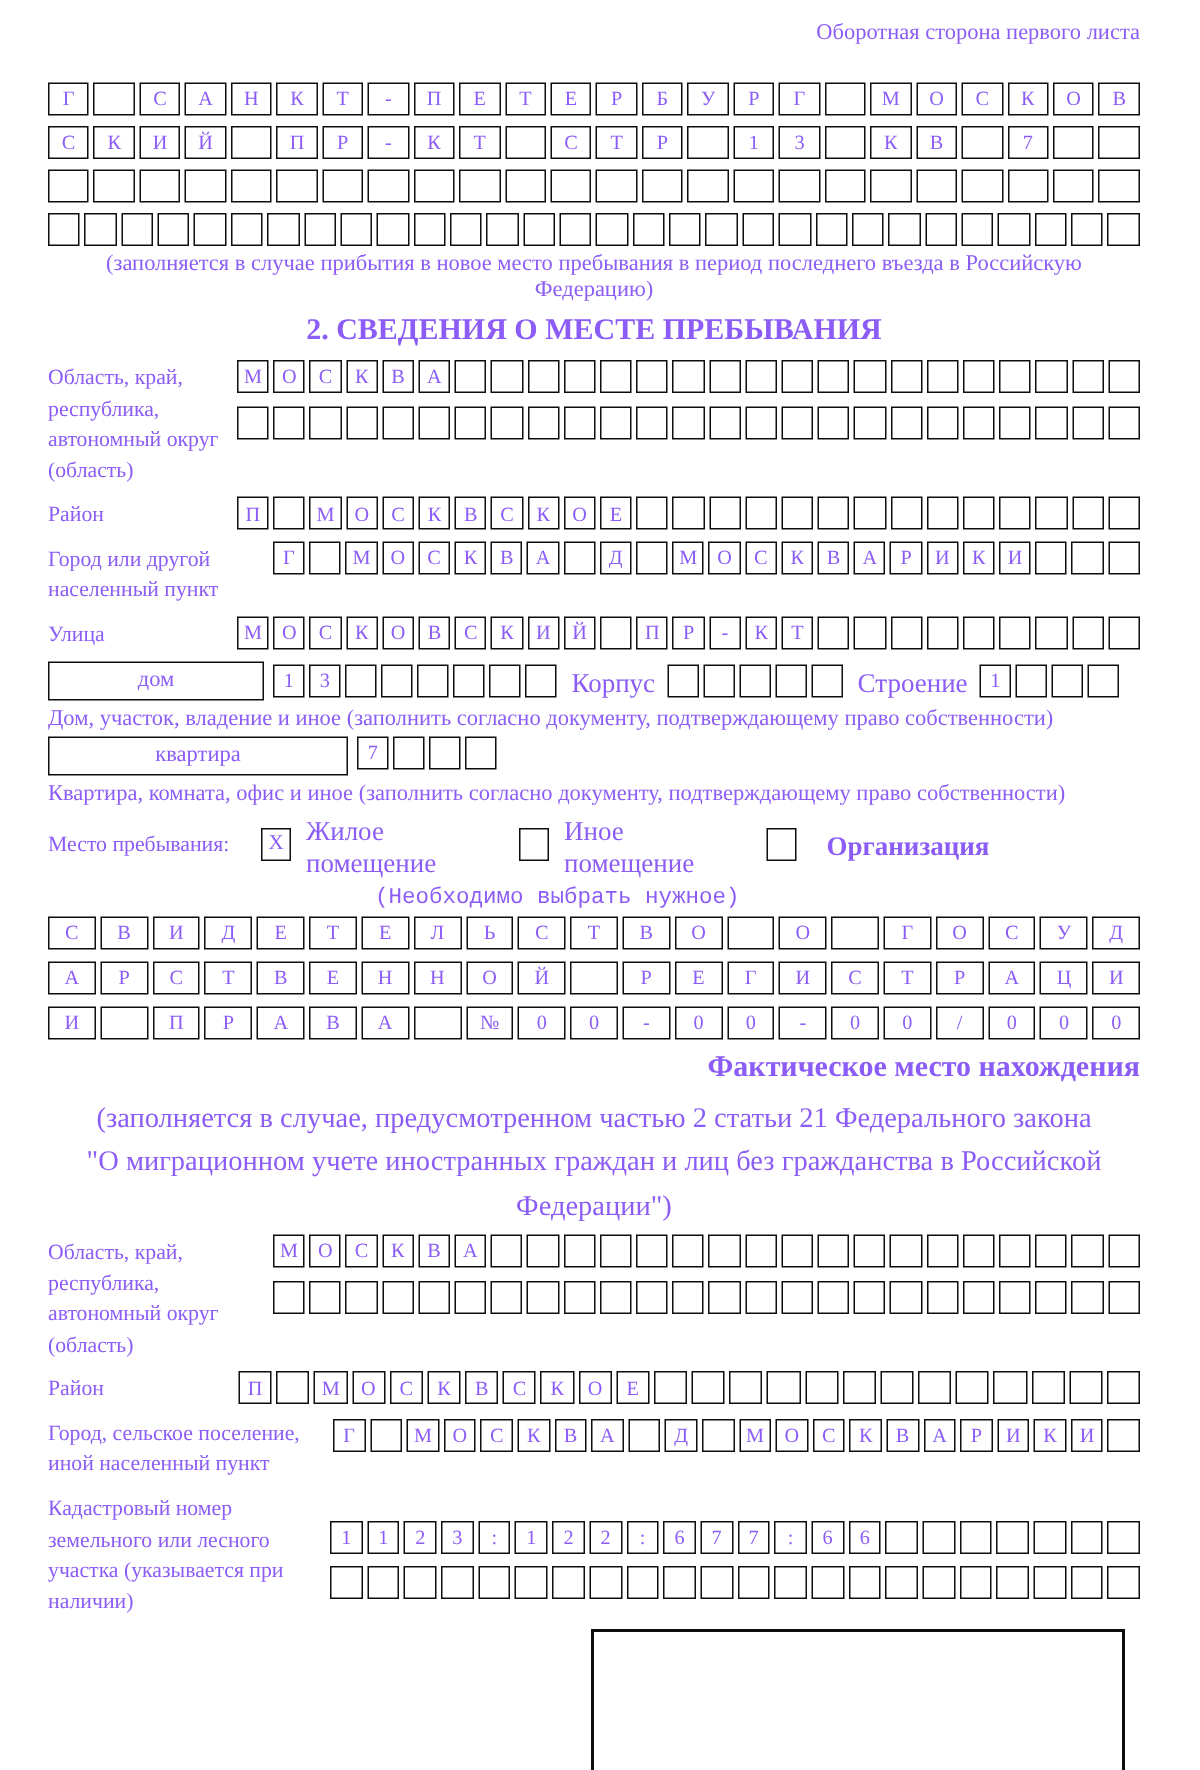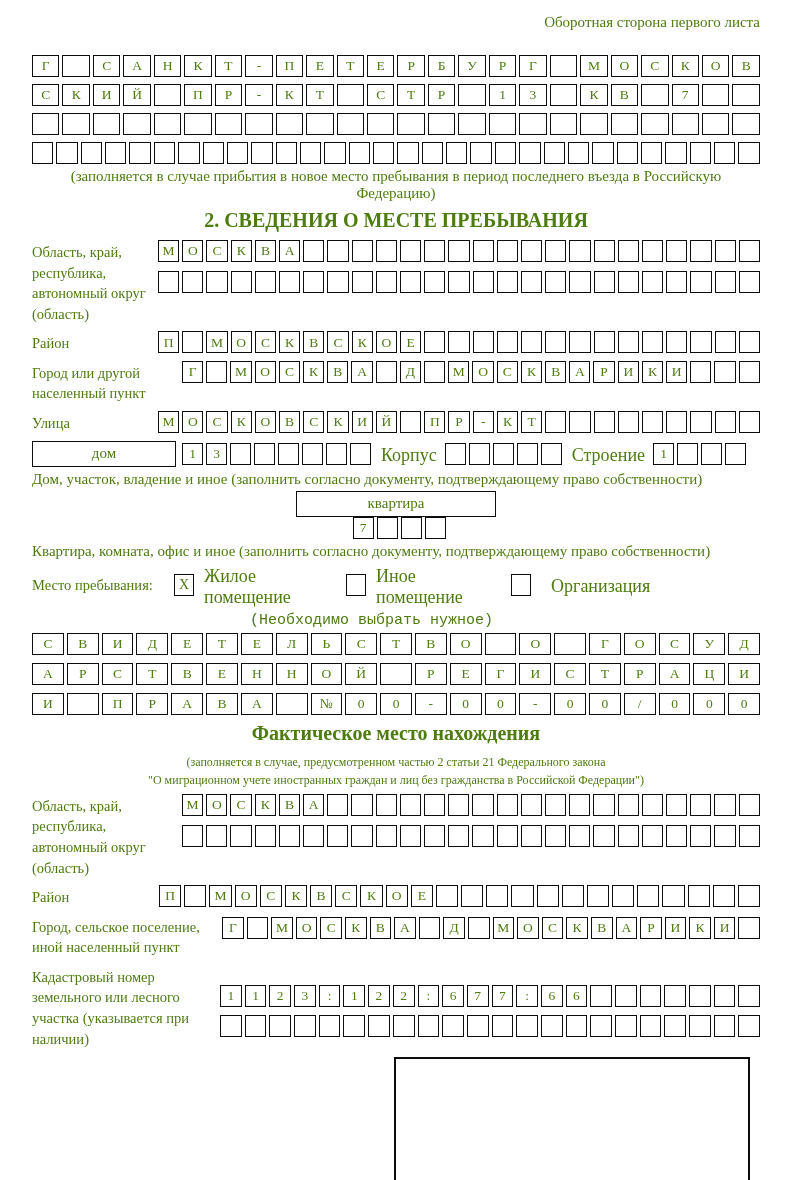--- a/index.html
+++ b/index.html
@@ -1,18 +1,18 @@
 <!DOCTYPE html>
 <html><head>
 <meta charset="utf-8">
 <style>
   * { margin:0; padding:0; box-sizing:border-box; }
   html,body { background:#e9e9e9; }
   .page {
-    width:800px; height:1180px; background:#ffffff; color:#4d7c0f;
+    width:800px; height:1180px; background:#ffffff; color:#8b5cf6;
     font-family:"Liberation Serif","DejaVu Serif",serif;
     padding:14px 40px 10px 32px; margin:0 auto; overflow:hidden; position:relative;
   }
   .hdr { text-align:right; font-size:15px; margin-bottom:24px; }
   .flexrow { display:flex; align-items:flex-start; }
   .lbl { font-size:14.5px; line-height:1.42; flex-shrink:0; padding-top:2px; }
   .rows { flex:1; display:flex; flex-direction:column; gap:7px; }
   .cells { display:flex; gap:3px; flex:1; }
   .cell {
     flex:1 1 0; height:22px; border:1.6px solid #0d0d0d;
@@ -28,21 +28,21 @@
   .bigbox {
     border:1.6px solid #0d0d0d; height:26px; display:flex;
     align-items:center; justify-content:center; font-size:15px;
   }
   .inline-lbl { font-size:18px; padding:3px 8px 0 10px; }
   .checkbox {
     width:20px; height:22px; border:1.6px solid #0d0d0d; flex-shrink:0;
     display:flex; align-items:center; justify-content:center; font-size:14px;
   }
   .stamp-box { border:2px solid #0d0d0d; width:356px; height:176px; margin-left:362px; margin-top:8px; }
-  .notes-center { text-align:center; font-size:12px; line-height:1.55; margin-bottom:4px; }
+  .notes-center { text-align:center; font-size:19px; line-height:1.55; margin-bottom:4px; }
 </style>
 </head>
 <body>
 
 <div class="page">
 
   <div class="hdr">Оборотная сторона первого листа</div>
 
   <div class="flexrow mb">
     <div class="rows">
@@ -337,39 +337,39 @@
     <div class="inline-lbl">Строение</div>
     <div class="cells fixed">
         <span class="cell">1</span>
         <span class="cell"></span>
         <span class="cell"></span>
         <span class="cell"></span>
       </div>
   </div>
   <div class="note">Дом, участок, владение и иное (заполнить согласно документу, подтверждающему право собственности)</div>
 
-  <div class="flexrow" style="align-items:center; margin-bottom:3px;flex-direction:column;">
+  <div class="flexrow" style="align-items:flex-start; margin-bottom:3px;">
     <div class="bigbox" style="width:200px;">квартира</div>
     <div class="cells fixed" style="margin-left:6px;">
         <span class="cell">7</span>
         <span class="cell"></span>
         <span class="cell"></span>
         <span class="cell"></span>
       </div>
   </div>
   <div class="note">Квартира, комната, офис и иное (заполнить согласно документу, подтверждающему право собственности)</div>
 
   <div class="flexrow" style="align-items:center; margin-top:3px;">
     <div class="lbl" style="width:142px; padding-top:0;">Место пребывания:</div>
     <span class="checkbox">X</span>
     <span class="inline-lbl" style="width:152px;">Жилое помещение</span>
     <span class="checkbox"></span>
     <span class="inline-lbl" style="width:145px;">Иное помещение</span>
     <span class="checkbox"></span>
-    <span class="inline-lbl" style="padding-left:20px;">Организация</span>
+    <span class="inline-lbl" style="padding-left:20px;font-weight:bold;">Организация</span>
   </div>
   <div class="note" style="margin-left:218px; margin-bottom:4px;font-family:Liberation Mono, monospace;">(Необходимо выбрать нужное)</div>
 
   <div class="flexrow">
     <div class="rows" style="gap:8px;">
       <div class="cells">
           <span class="cell">С</span>
           <span class="cell">В</span>
           <span class="cell">И</span>
           <span class="cell">Д</span>
@@ -433,21 +433,21 @@
           <span class="cell">0</span>
           <span class="cell">0</span>
           <span class="cell">/</span>
           <span class="cell">0</span>
           <span class="cell">0</span>
           <span class="cell">0</span>
         </div>
     </div>
   </div>
 
-  <div class="title" style="">Фактическое место нахождения</div>
+  <div class="title" style="text-align:right;">Фактическое место нахождения</div>
   <div class="notes-center">
     <div>(заполняется в случае, предусмотренном частью 2 статьи 21 Федерального закона</div>
     <div>"О миграционном учете иностранных граждан и лиц без гражданства в Российской Федерации")</div>
   </div>
 
   <div class="flexrow mb">
     <div class="lbl" style="width:150px;">Область, край, республика, автономный округ (область)</div>
     <div class="rows" style="gap:9px;">
       <div class="cells">
           <span class="cell">М</span>

